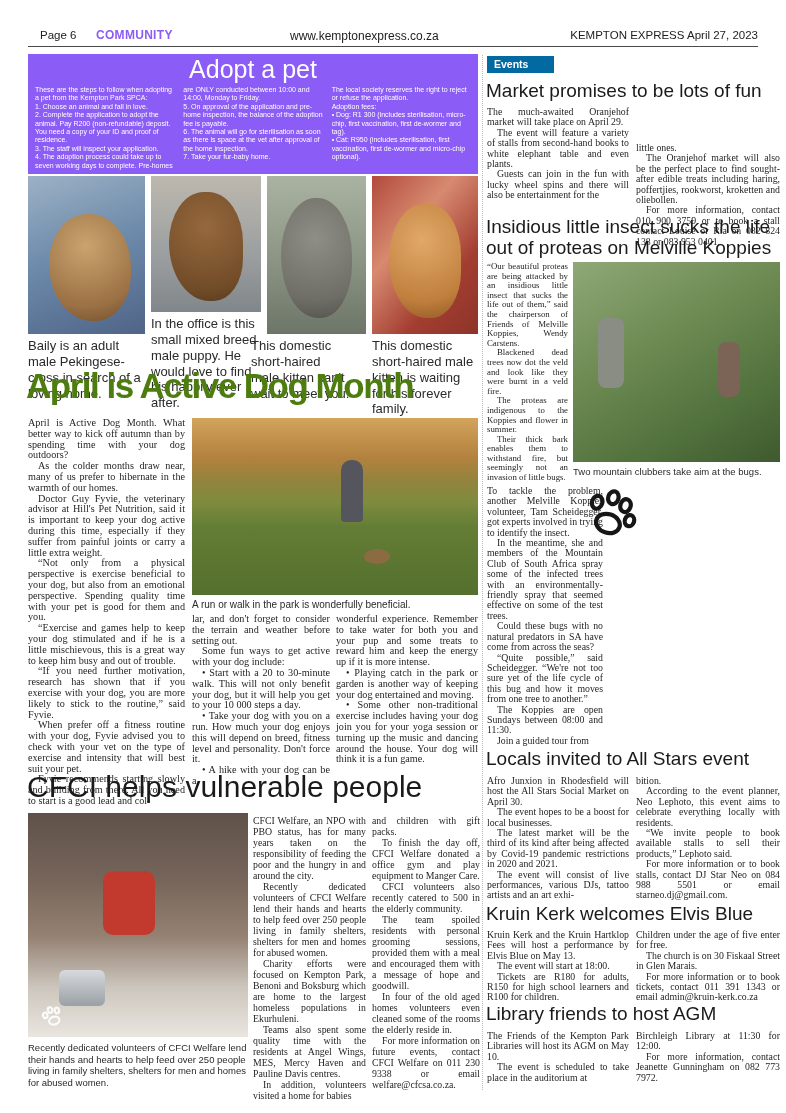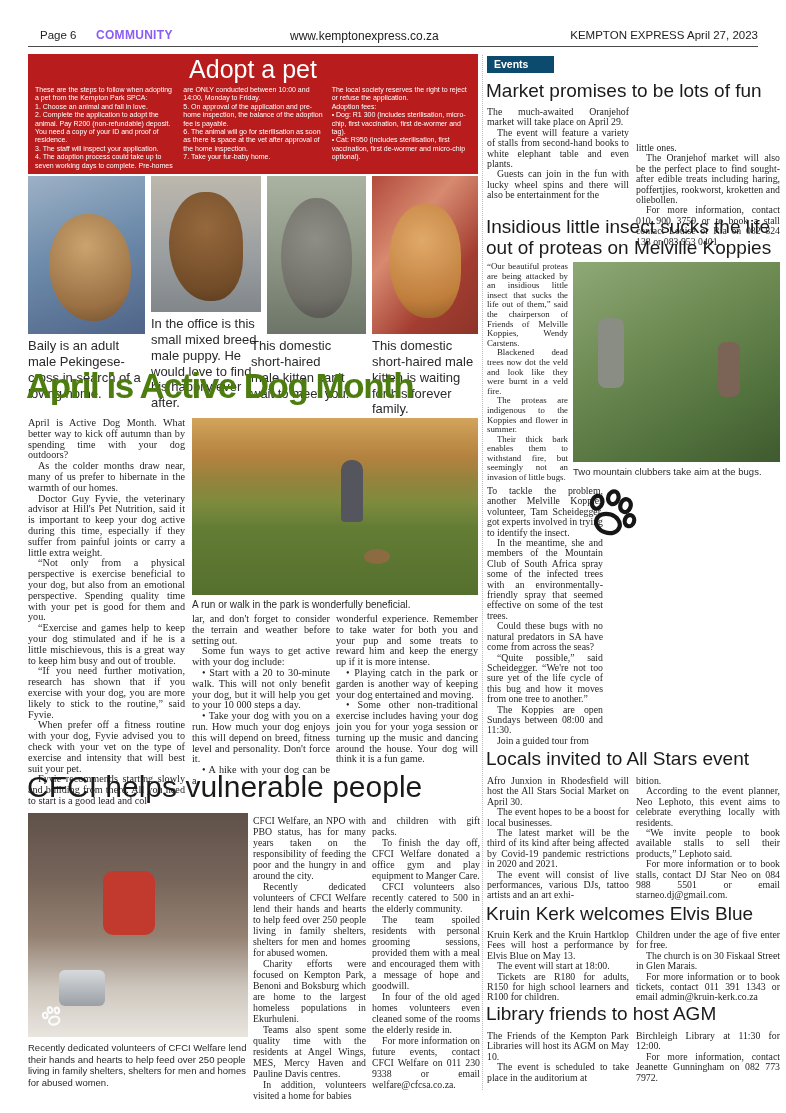--- a/index.html
+++ b/index.html
@@ -9,21 +9,21 @@
 
   
   .hdr{font-size:11.5px;color:#222;}
   #hdr-page{left:40px;top:29px;}
   #hdr-comm{left:96px;top:28px;font-weight:bold;font-size:12px;color:#8b5cf6;letter-spacing:.3px;}
   #hdr-site{left:290px;top:29px;width:210px;text-align:left;font-size:12px;}
   #hdr-mast{right:28px;top:29px;font-size:11.5px;}
   #hdr-rule{left:28px;top:46px;width:730px;height:1px;background:#4a4a4a;}
 
   
-  #adopt{left:28px;top:54px;width:450px;height:120px;background:#b91c1c;color:#fff;}
+  #adopt{left:28px;top:54px;width:450px;height:120px;background:#8b5cf6;color:#fff;}
   #adopt-title{text-align:center;font-size:25px;margin:1px 0 2px 0;font-weight:400;}
   #adopt-cols{display:flex;gap:9px;padding:0 7px;}
   .adopt-col{flex:1;font-size:7px;line-height:8.4px;}
   .adopt-col p{margin:0;}
 
   
   .photo{position:absolute;overflow:hidden;background:#999;}
   .photo::before,.photo::after{content:"";position:absolute;}
 
   #pet1{left:28px;top:176px;width:117px;height:158px;background:linear-gradient(160deg,#9db1c6,#6e8cab 45%,#4f6488);}
@@ -67,21 +67,21 @@
     background:linear-gradient(180deg,#5f5149 0%,#77655a 30%,#948172 55%,#cdc6bd 78%,#e9e5df 100%);}
   #cfci-photo::before{left:34%;top:26%;width:52px;height:64px;background:#c23a2e;border-radius:10px;}
   #cfci-photo::after{left:14%;top:70%;width:46px;height:36px;background:linear-gradient(#d7dadd,#9aa0a5);border-radius:6px;}
   #cfci-cap{left:28px;top:1042px;width:220px;font-size:9.5px;}
   .fs-cfci{font-size:9.8px;line-height:11px;}
   #cfci-c1{left:253px;top:815px;width:113px;}
   #cfci-c2{left:372px;top:815px;width:108px;}
 
   
   #vdiv{left:482px;top:55px;height:1035px;width:0;border-left:1px dotted #b9b9b9;}
-  #ev-badge{left:487px;top:56px;background:#0c4a6e;color:#fff;font-weight:bold;font-size:10.5px;
+  #ev-badge{left:487px;top:56px;background:#0369a1;color:#fff;font-weight:bold;font-size:10.5px;
     padding:2px 26px 3px 7px;}
   .fs-right{font-size:9.8px;line-height:10.4px;}
   .fs-narrow{font-size:8.8px;line-height:9.6px;}
 
   #mkt-head{left:486px;top:80px;width:298px;font-size:19px;}
   #mkt-c1{left:487px;top:107px;width:142px;}
   #mkt-c2{left:636px;top:107px;width:144px;margin-top:36px;}
 
   #ins-head{left:486px;top:216px;width:300px;font-size:19px;line-height:21px;}
   #ins-a{left:487px;top:262px;width:81px;}

